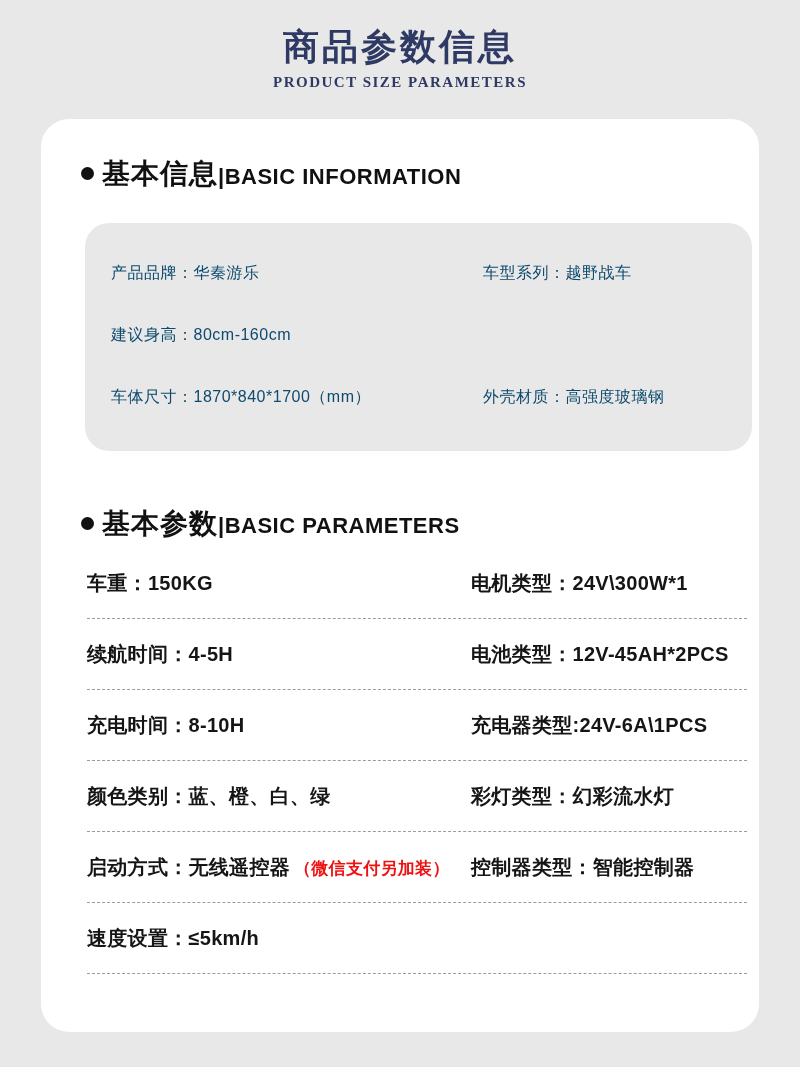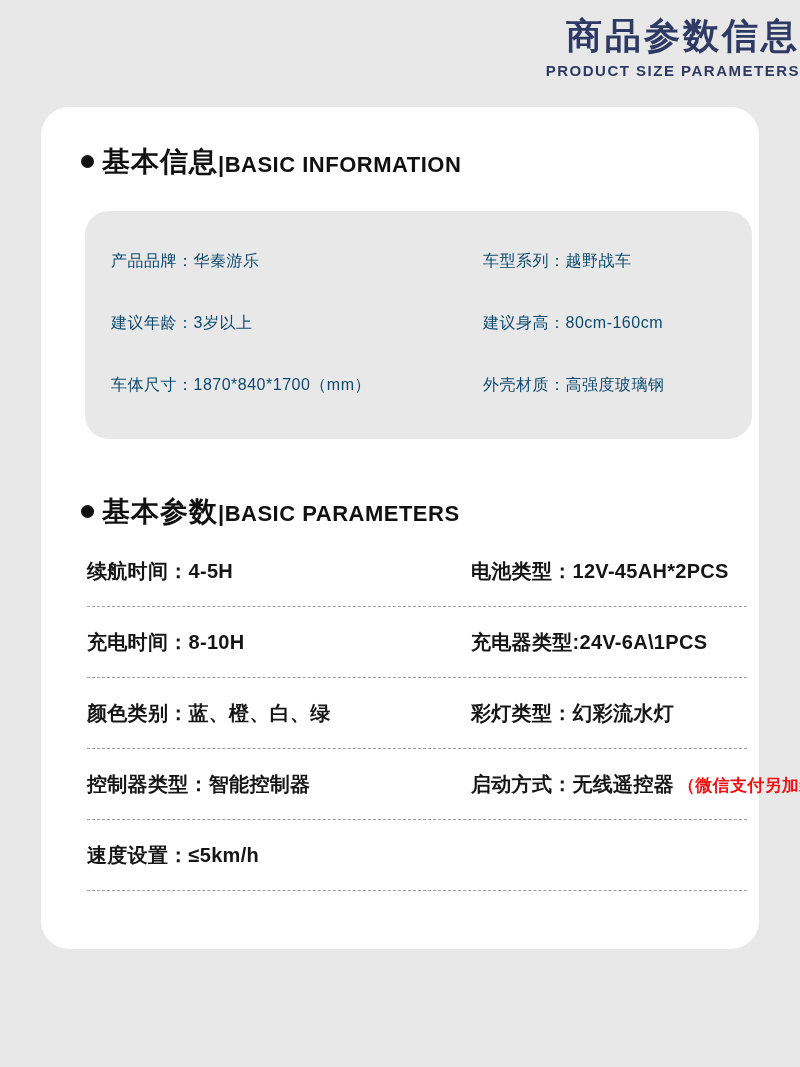--- a/index.html
+++ b/index.html
@@ -12,22 +12,23 @@
   }
   .page {
     width: 800px;
     height: 1067px;
     background: #e9e8e8;
     overflow: hidden;
   }
 
   
   .header {
-    text-align: right;
-    padding-top: 14px;
+    text-align: center;
+    padding-top: 26px;
+    font-family: Liberation Serif, serif;
   }
   .header .title {
     font-size: 36px;
     font-weight: 800;
     color: #2e3a64;
     letter-spacing: 3px;
     line-height: 1.2;
   }
   .header .subtitle {
     margin-top: 5px;
@@ -145,52 +146,55 @@
       <span class="zh">基本信息</span>
       <span class="en">|BASIC INFORMATION</span>
     </div>
 
     <div class="info-box">
       <div class="info-row">
         <span class="info-cell">产品品牌：华秦游乐</span>
         <span class="info-cell">车型系列：越野战车</span>
       </div>
       <div class="info-row">
-        <span class="info-cell">建议年龄：3岁以上</span>
         <span class="info-cell">建议身高：80cm-160cm</span>
       </div>
       <div class="info-row">
         <span class="info-cell">车体尺寸：1870*840*1700（mm）</span>
         <span class="info-cell">外壳材质：高强度玻璃钢</span>
       </div>
     </div>
 
     <div class="params">
       <div class="section-heading">
         <span class="bullet"></span>
         <span class="zh">基本参数</span>
         <span class="en">|BASIC PARAMETERS</span>
       </div>
 
       <div class="params-list">
         <div class="param-row">
+          <span class="param-cell">车重：150KG</span>
+          <span class="param-cell">电机类型：24V\300W*1</span>
+        </div>
+        <div class="param-row">
           <span class="param-cell">续航时间：4-5H</span>
           <span class="param-cell">电池类型：12V-45AH*2PCS</span>
         </div>
         <div class="param-row">
           <span class="param-cell">充电时间：8-10H</span>
           <span class="param-cell">充电器类型:24V-6A\1PCS</span>
         </div>
         <div class="param-row">
           <span class="param-cell">颜色类别：蓝、橙、白、绿</span>
           <span class="param-cell">彩灯类型：幻彩流水灯</span>
         </div>
         <div class="param-row">
+          <span class="param-cell"><span>启动方式：无线遥控器</span><span class="param-note">（微信支付另加装）</span></span>
           <span class="param-cell">控制器类型：智能控制器</span>
-          <span class="param-cell"><span>启动方式：无线遥控器</span><span class="param-note">（微信支付另加装）</span></span>
         </div>
         <div class="param-row">
           <span class="param-cell">速度设置：≤5km/h</span>
           <span class="param-cell"></span>
         </div>
       </div>
     </div>
 
   </div>
 </div>

